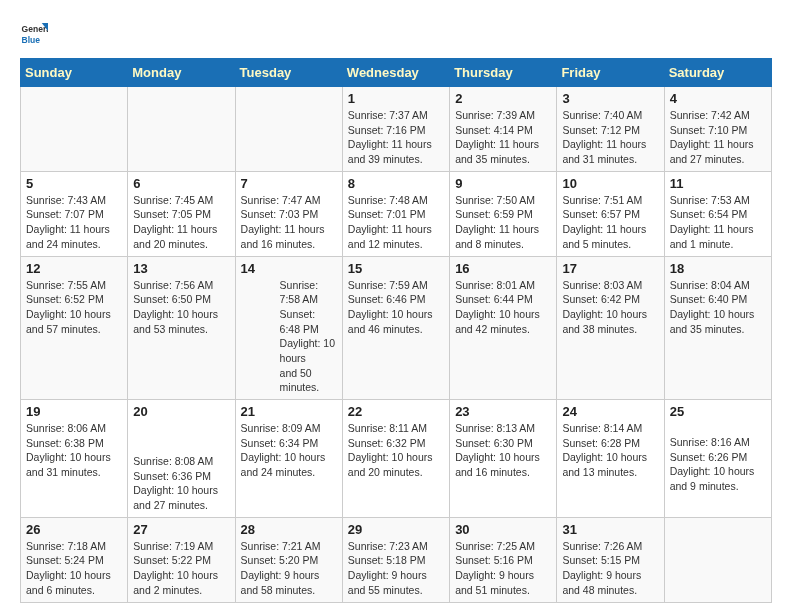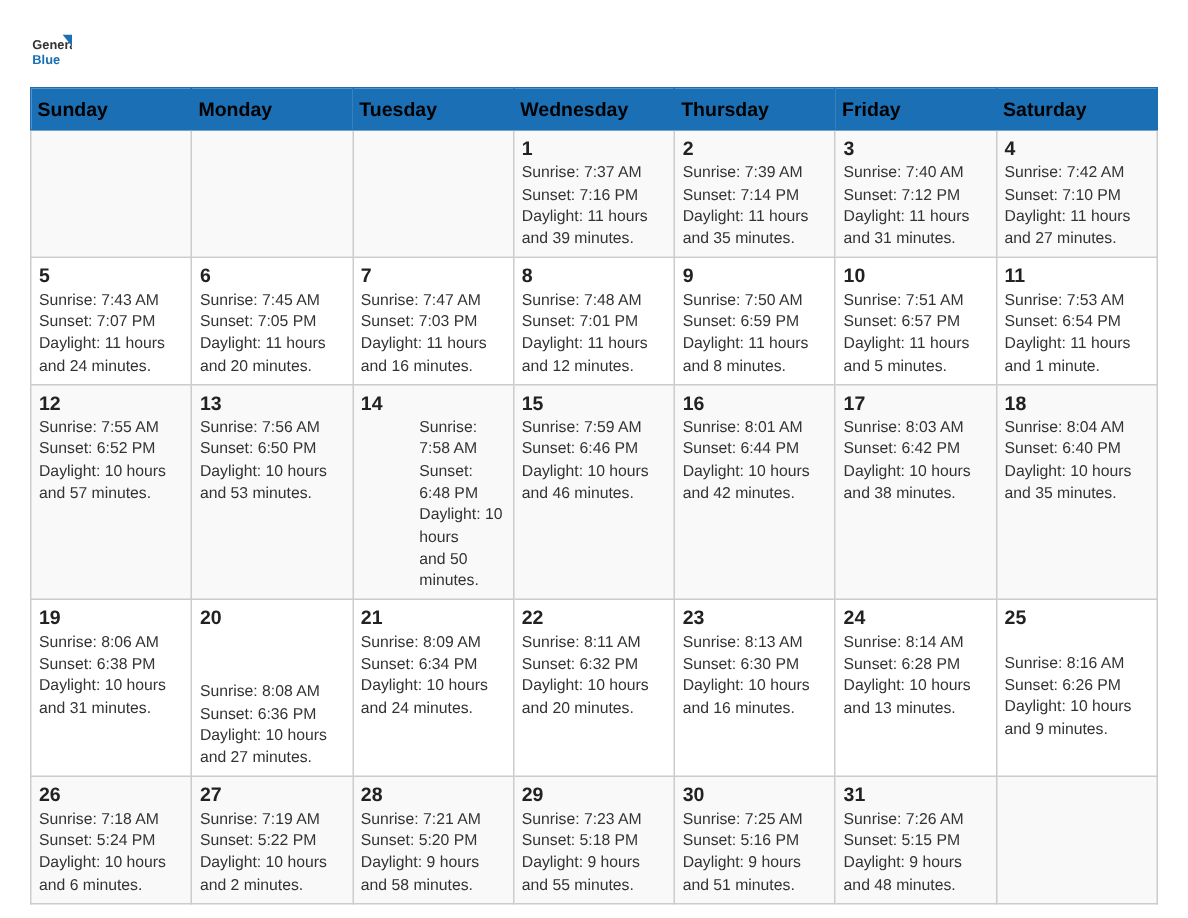--- a/index.html
+++ b/index.html
@@ -35,21 +35,21 @@
       font-size: 16px;
       color: #555;
     }
     table {
       width: 100%;
       border-collapse: collapse;
       font-size: 11px;
     }
     thead th {
       background-color: #1a6fb5;
-      color: #000000;
+      color: #fef9c3;
       padding: 6px 4px;
       text-align: left;
       font-size: 13px;
       font-weight: bold;
       border: 1px solid #1a6fb5;
     }
     tbody td {
       border: 1px solid #ccc;
       padding: 4px 5px;
       vertical-align: top;
@@ -111,21 +111,21 @@
         <td>
           <span class="day-num">1</span>
           <div class="day-info" style="white-space: pre-line;">Sunrise: 7:37 AM
 Sunset: 7:16 PM
 Daylight: 11 hours
 and 39 minutes.</div>
         </td>
         <td>
           <span class="day-num">2</span>
           <div class="day-info" style="white-space: pre-line;">Sunrise: 7:39 AM
-Sunset: 7:14 PM
+Sunset: 4:14 PM
 Daylight: 11 hours
 and 35 minutes.</div>
         </td>
         <td>
           <span class="day-num">3</span>
           <div class="day-info" style="white-space: pre-line;">Sunrise: 7:40 AM
 Sunset: 7:12 PM
 Daylight: 11 hours
 and 31 minutes.</div>
         </td>

